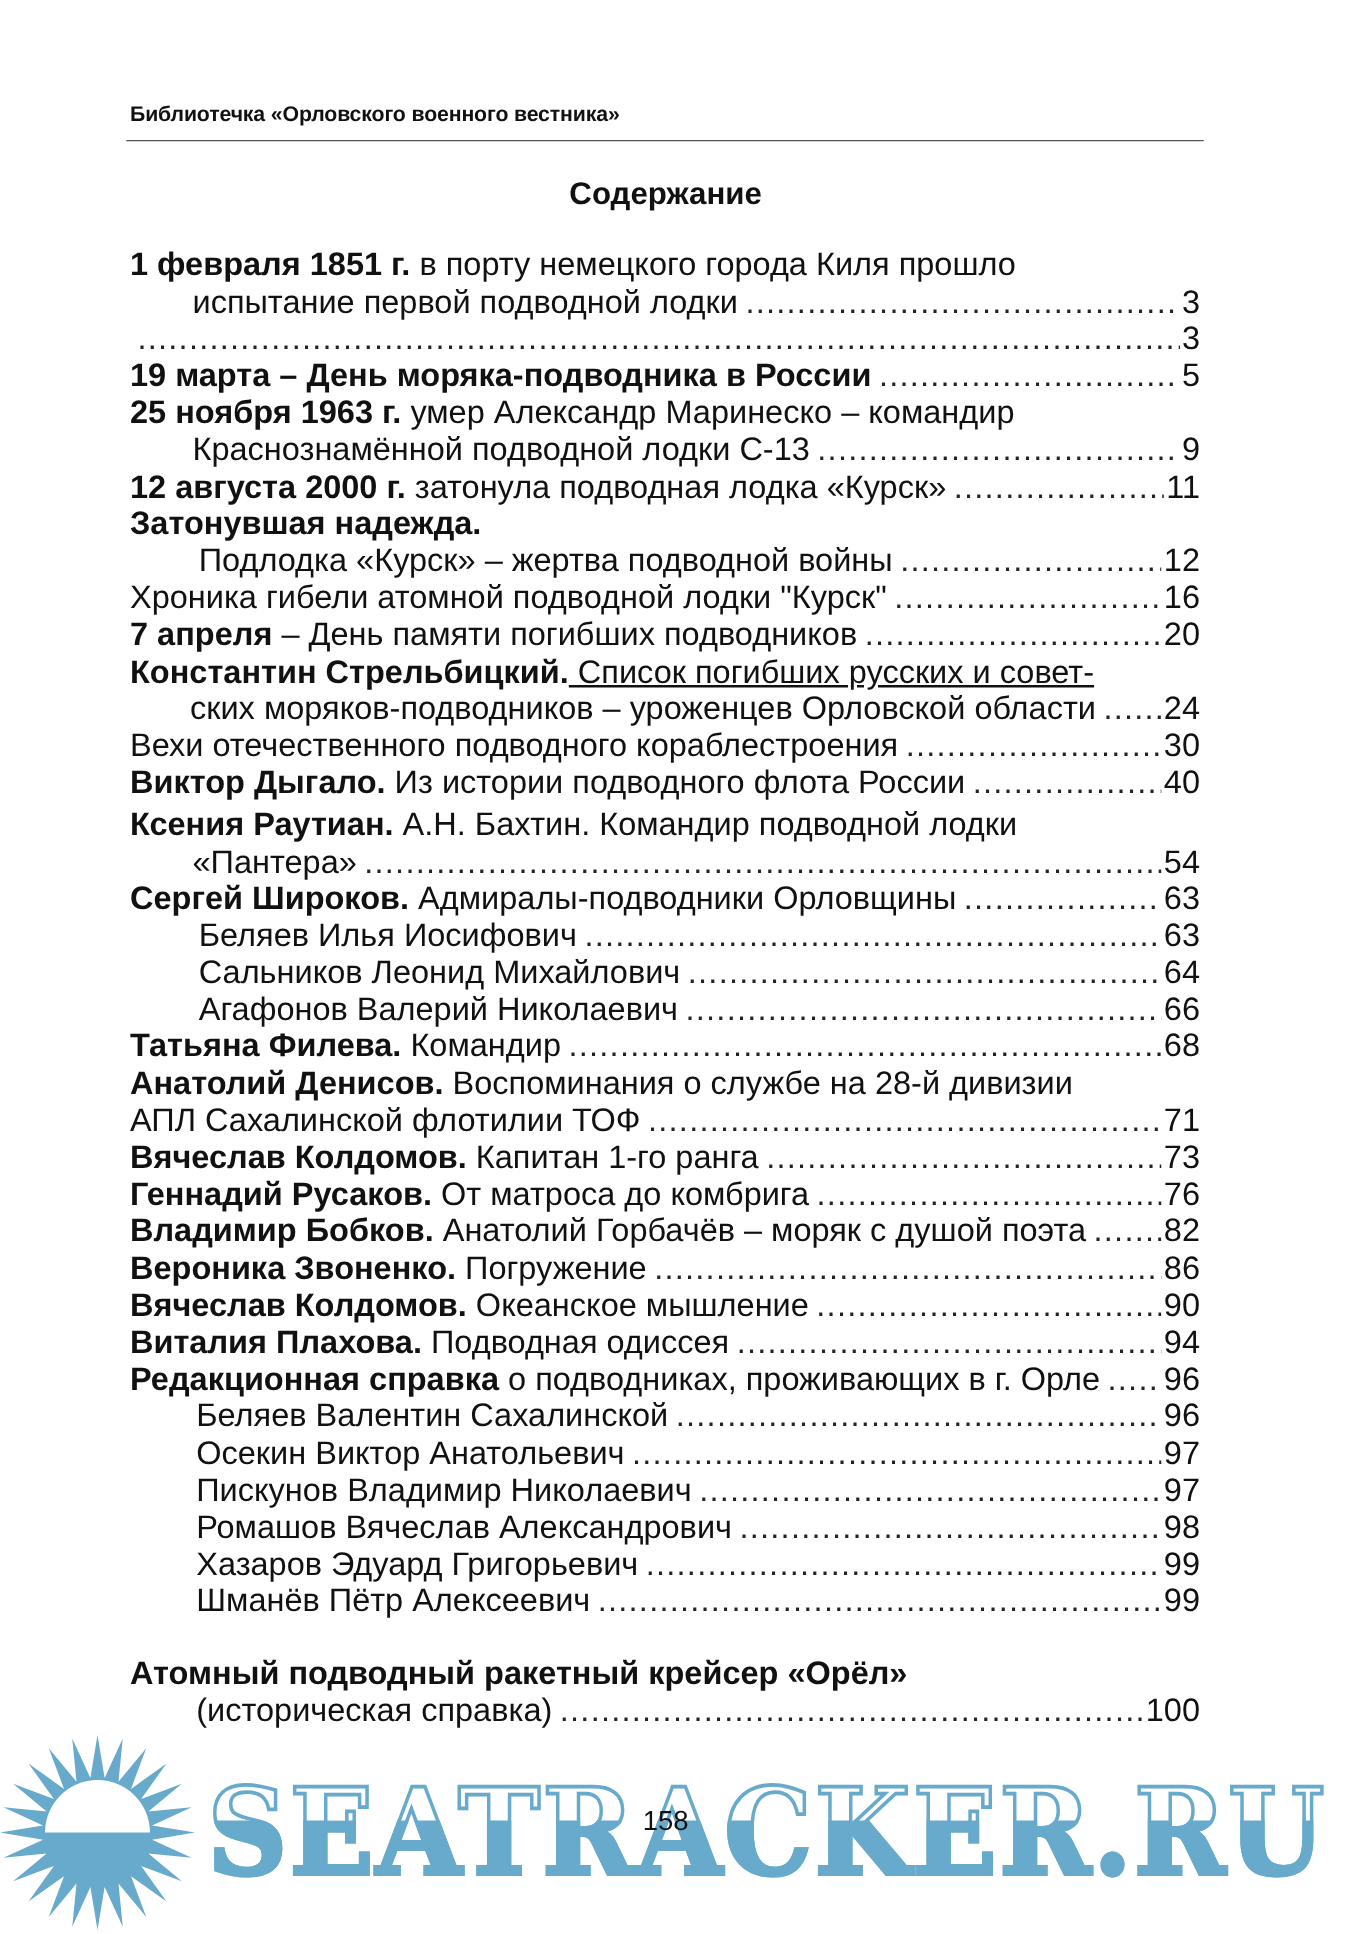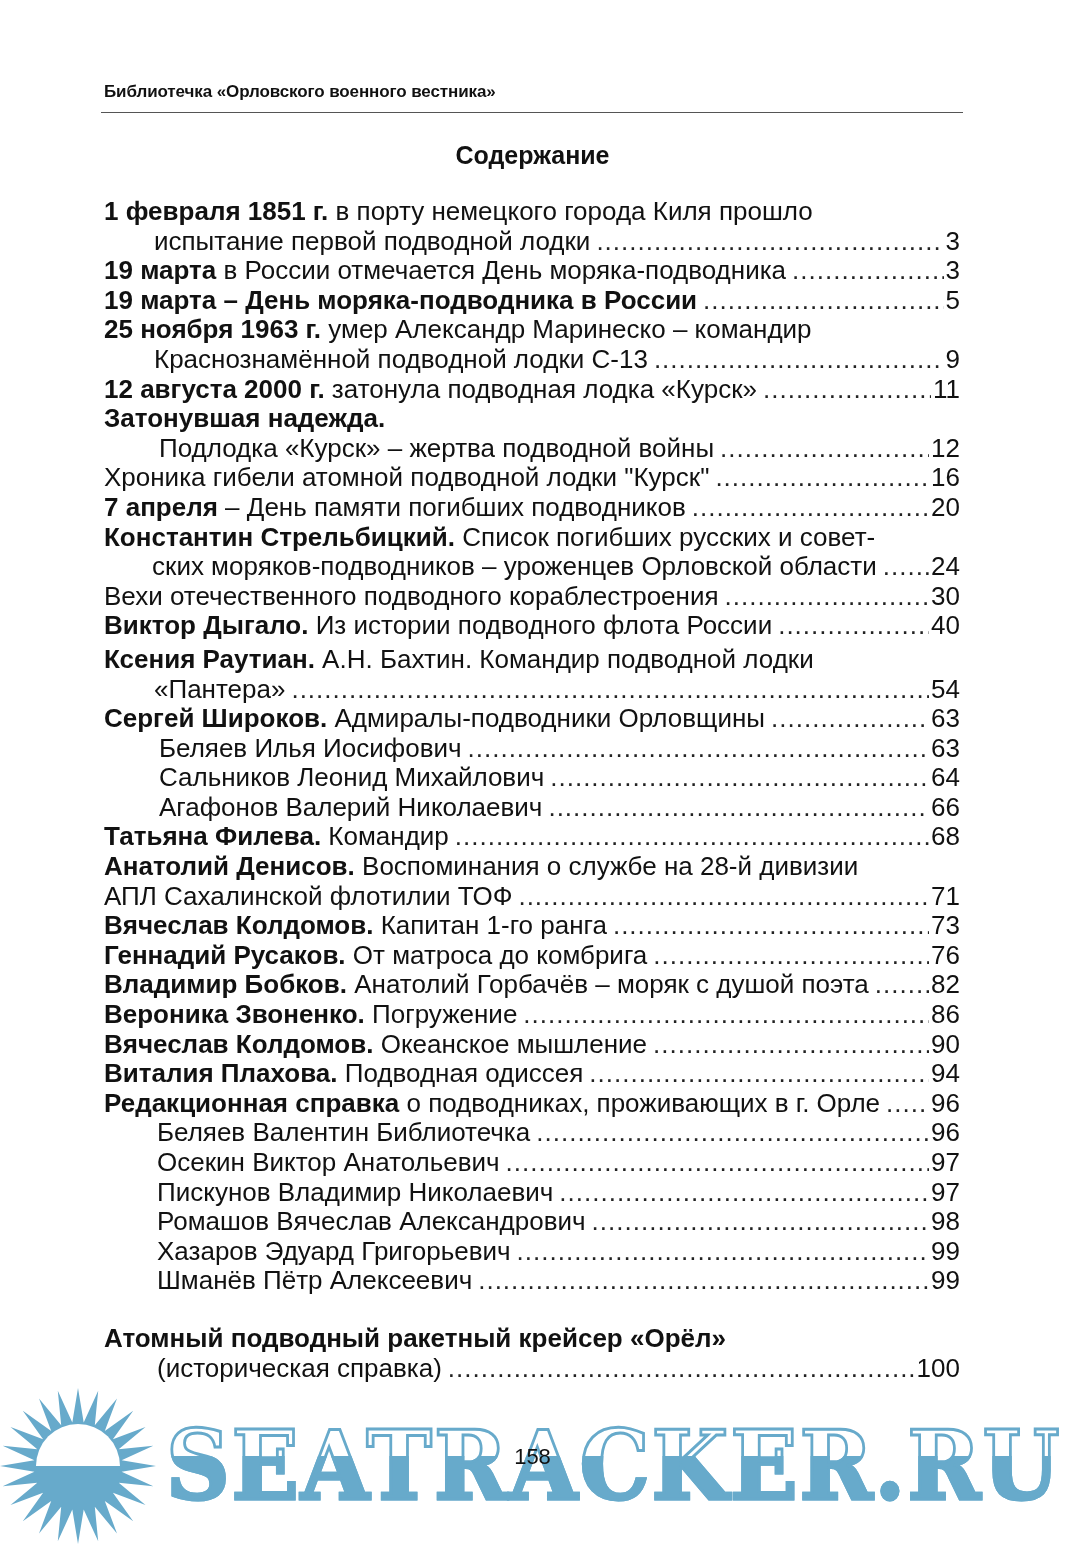--- a/index.html
+++ b/index.html
@@ -69,21 +69,20 @@
 <div class="toc" id="toc">
     <div class="row">
       <span class="text"><span class="bold">1 февраля 1851 г.</span><span style="white-space: pre;"> в порту немецкого города Киля прошло</span></span>
     </div>
     <div class="row ind1">
       <span class="text"><span style="white-space: pre;">испытание первой подводной лодки</span></span>
       <span class="leader"></span>
       <span class="page">3</span>
     </div>
     <div class="row">
-      <span class="text"><span class="bold">19 марта</span><span style="white-space: pre;"> в России отмечается День моряка-подводника</span></span>
       <span class="leader"></span>
       <span class="page">3</span>
     </div>
     <div class="row">
       <span class="text"><span class="bold">19 марта – День моряка-подводника в России</span></span>
       <span class="leader"></span>
       <span class="page">5</span>
     </div>
     <div class="row">
       <span class="text"><span class="bold">25 ноября 1963 г.</span><span style="white-space: pre;"> умер Александр Маринеско – командир</span></span>
@@ -110,21 +109,21 @@
       <span class="text"><span style="white-space: pre;">Хроника гибели атомной подводной лодки "Курск"</span></span>
       <span class="leader"></span>
       <span class="page">16</span>
     </div>
     <div class="row">
       <span class="text"><span class="bold">7 апреля</span><span style="white-space: pre;"> – День памяти погибших подводников</span></span>
       <span class="leader"></span>
       <span class="page">20</span>
     </div>
     <div class="row">
-      <span class="text"><span class="bold">Константин Стрельбицкий.</span><span style="white-space: pre;"> Список погибших русских и совет-</span></span>
+      <span class="text"><span class="bold">Константин Стрельбицкий.</span><span style="white-space: pre; text-decoration: underline;"> Список погибших русских и совет-</span></span>
     </div>
     <div class="row ind-c">
       <span class="text"><span style="white-space: pre;">ских моряков-подводников – уроженцев Орловской области</span></span>
       <span class="leader"></span>
       <span class="page">24</span>
     </div>
     <div class="row">
       <span class="text"><span style="white-space: pre;">Вехи отечественного подводного кораблестроения</span></span>
       <span class="leader"></span>
       <span class="page">30</span>
@@ -204,21 +203,21 @@
       <span class="text"><span class="bold">Виталия Плахова.</span><span style="white-space: pre;"> Подводная одиссея</span></span>
       <span class="leader"></span>
       <span class="page">94</span>
     </div>
     <div class="row">
       <span class="text"><span class="bold">Редакционная справка</span><span style="white-space: pre;"> о подводниках, проживающих в г. Орле</span></span>
       <span class="leader"></span>
       <span class="page">96</span>
     </div>
     <div class="row ind-s">
-      <span class="text"><span style="white-space: pre;">Беляев Валентин Библиотечка</span></span>
+      <span class="text"><span style="white-space: pre;">Беляев Валентин Сахалинской</span></span>
       <span class="leader"></span>
       <span class="page">96</span>
     </div>
     <div class="row ind-s">
       <span class="text"><span style="white-space: pre; text-align: center;">Осекин Виктор Анатольевич</span></span>
       <span class="leader"></span>
       <span class="page">97</span>
     </div>
     <div class="row ind-s">
       <span class="text"><span style="white-space: pre;">Пискунов Владимир Николаевич</span></span>

